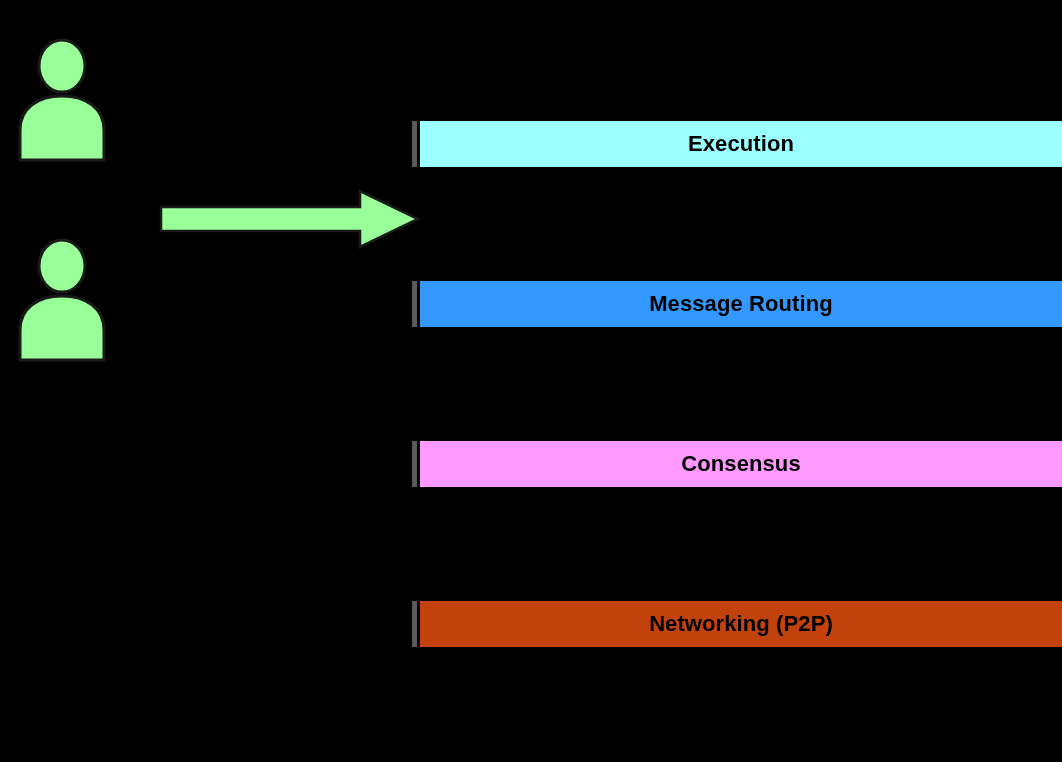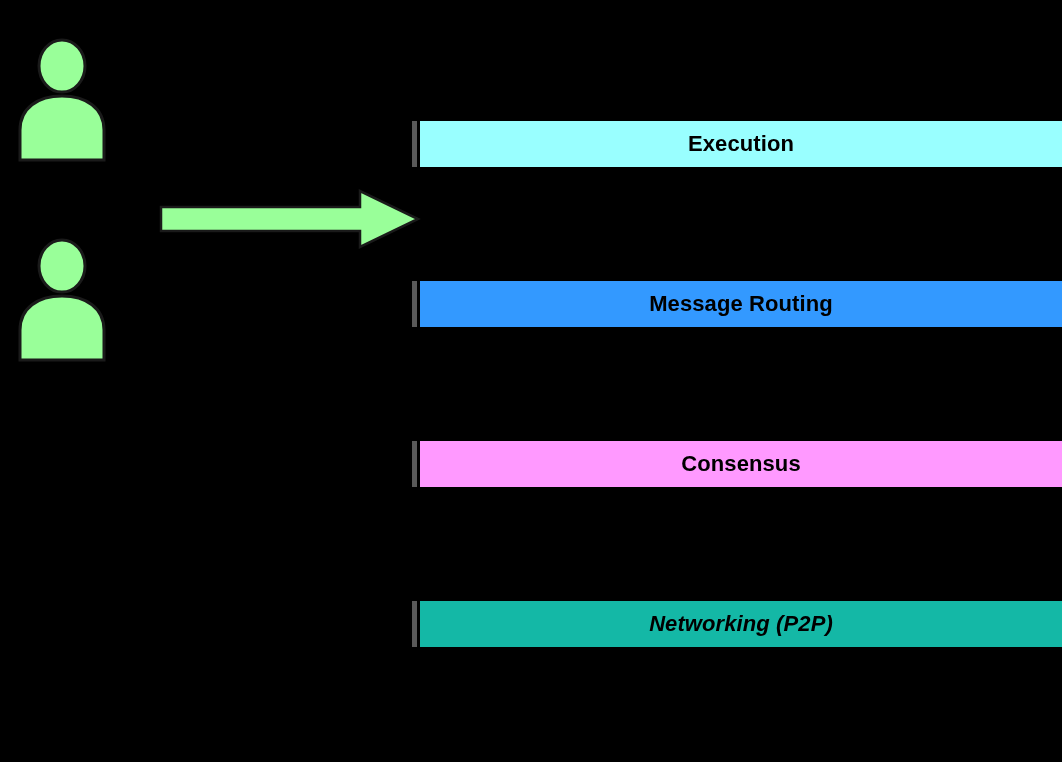--- a/index.html
+++ b/index.html
@@ -121,18 +121,18 @@
 
   <div class="layer-row" id="layer-row-2" style="top: 441px; width: 650px;">
     <div class="layer-tick" style="background: rgb(90, 90, 90);"></div>
     <div class="layer-bar" style="background: rgb(255, 153, 255); align-items: center;">
       <span class="layer-label" style="color: rgb(0, 0, 0);">Consensus</span>
     </div>
   </div>
 
   <div class="layer-row" id="layer-row-3" style="top: 601px; width: 650px;">
     <div class="layer-tick" style="background: rgb(90, 90, 90);"></div>
-    <div class="layer-bar" style="background: #14b8a6; font-style: italic;">
+    <div class="layer-bar" style="background: #c2410c;">
       <span class="layer-label" style="color: rgb(0, 0, 0);">Networking (P2P)</span>
     </div>
   </div>
 
 </div>
 
 </body></html>

